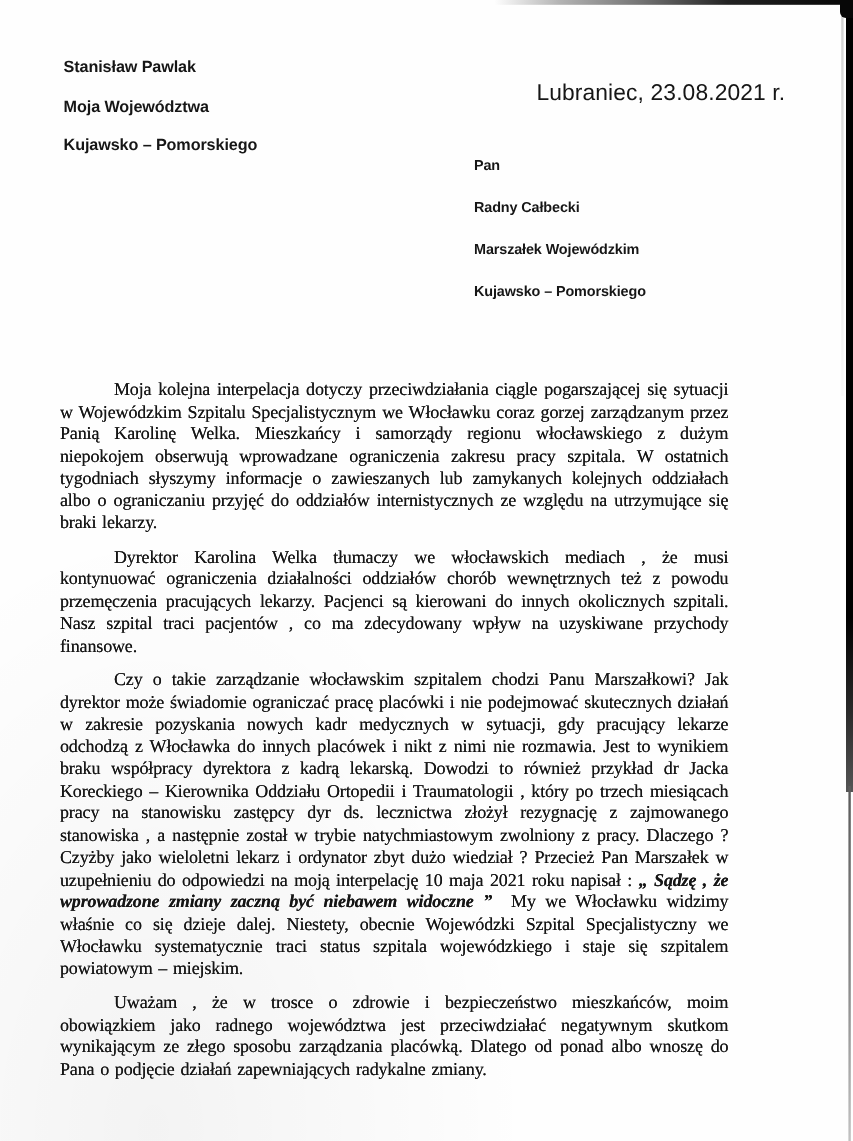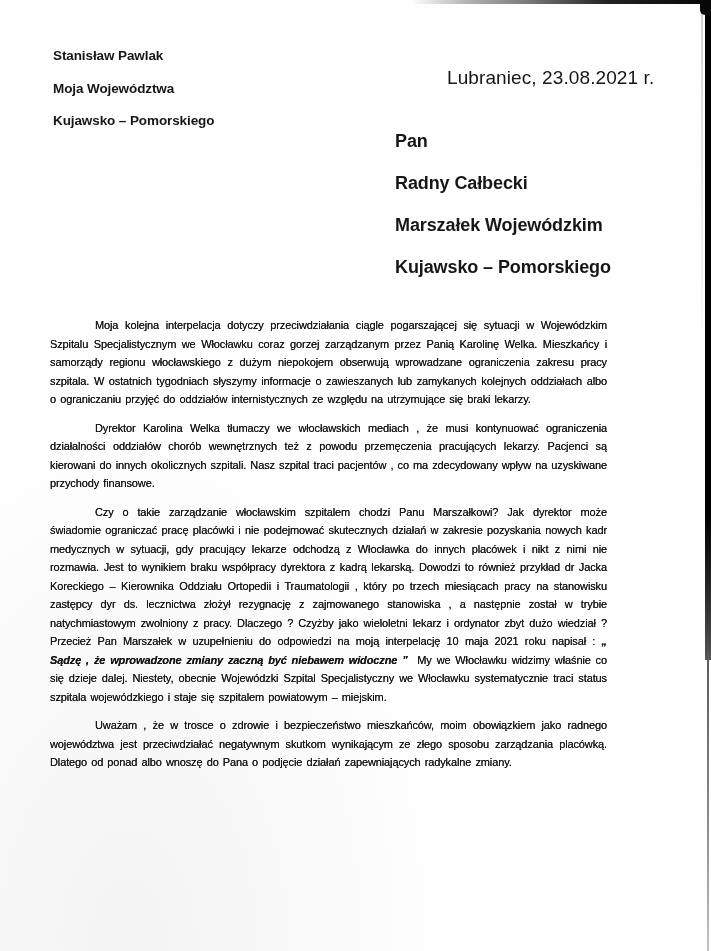--- a/index.html
+++ b/index.html
@@ -43,43 +43,44 @@
   .sender .line {
     font-size: 13.5px; font-weight: 700; letter-spacing: -0.1px;
     margin-bottom: 17.5px; white-space: nowrap;
   }
   .date-line {
     position: absolute; left: 447px; top: 67px;
     font-size: 19px; font-weight: 400; letter-spacing: 0.1px; white-space: nowrap;
   }
   .recipient { position: absolute; left: 395px; top: 131px; }
   .recipient .line {
-    font-size: 18px; font-weight: 700; letter-spacing: -0.1px;
+    font-size: 12px; font-weight: 700; letter-spacing: -0.1px;
     margin-bottom: 21px; white-space: nowrap;
   }
 
   
   .letter-body {
     position: absolute; left: 50px; top: 316px; width: 557px;
   }
   .salutation {
     font-style: italic; font-weight: 600; font-size: 13.5px;
     margin: 0 0 9px 0; text-indent: 45px; letter-spacing: 0.1px;
   }
   .letter-body p {
     margin: 0 0 10px 0;
-    font-size: 11px;
+    font-size: 15px;
     line-height: 18.5px;
     text-align: justify;
     text-indent: 45px;
     font-weight: 500;
     letter-spacing: -0.12px;
     word-spacing: 1.2px;
     text-shadow: 0 0 0.35px rgba(0,0,0,0.85);
     hyphens: none;
+    font-family: Liberation Serif, serif;
   }
   .quote-segment { font-weight: 700; font-style: italic; }
 </style>
 </head>
 <body>
 
 <div class="page">
 
   <div class="artifact-top"></div>
   <div class="artifact-right-bar"></div>

